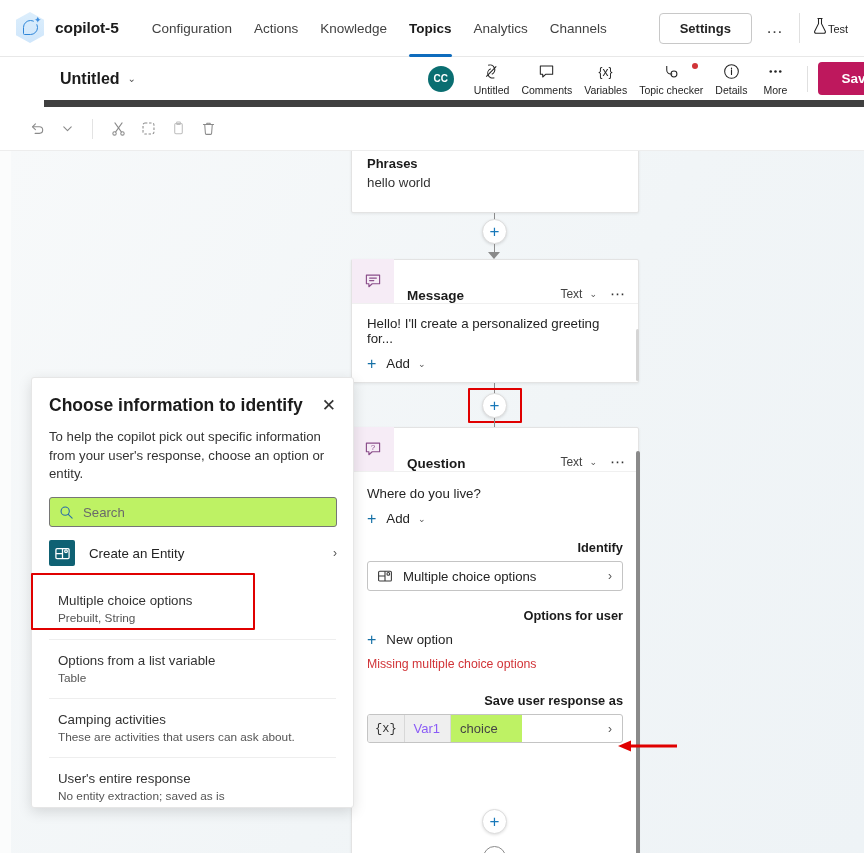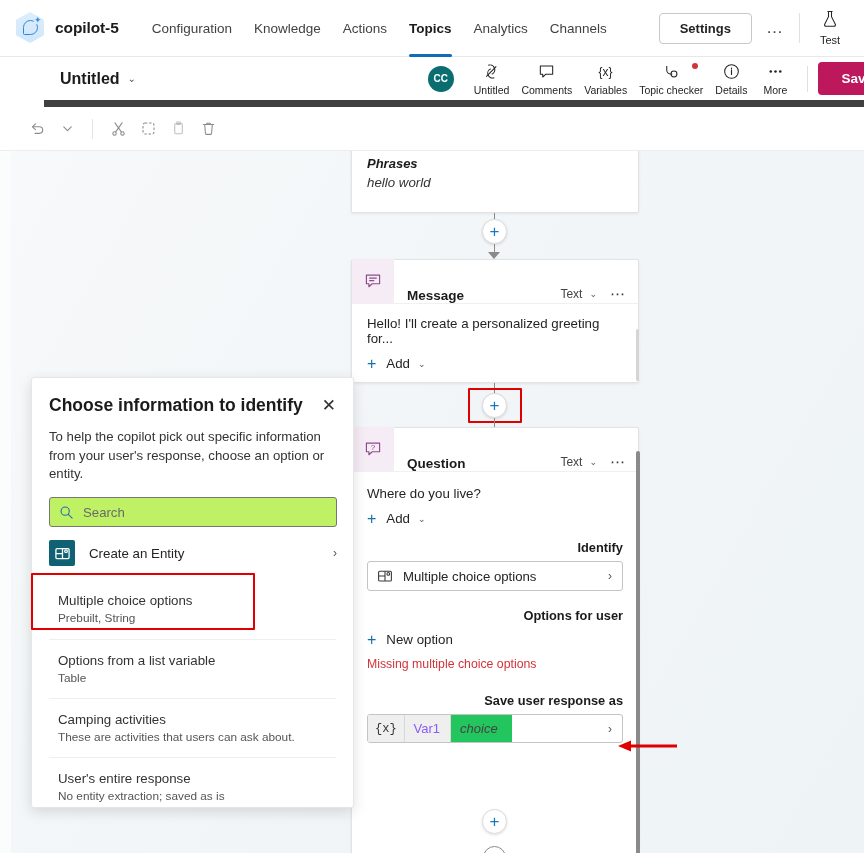--- a/index.html
+++ b/index.html
@@ -61,21 +61,21 @@
     border: 1px solid #c8c8c8; border-radius: 4px; background: #fff;
     font-size: 13px; font-weight: bold; color: #242424;
     padding: 7px 20px; cursor: pointer; font-family: inherit;
   }
   .dots-btn {
     width: 32px; height: 32px; display:flex; align-items:center; justify-content:center;
     font-size: 17px; color: #444; margin-left: 7px; cursor:pointer; letter-spacing:1px;
   }
   .nav-sep { width:1px; height:30px; background:#e0e0e0; margin:0 8px; }
   .test-btn {
-    display:flex; flex-direction:column; align-items:center; justify-content:center;
+    display:flex; flex-direction:row; align-items:center; justify-content:center;
     width: 44px; cursor:pointer; color:#242424;
   }
   .test-label { font-size: 11px; margin-top: 2px; }
 
   
   .cmdbar {
     position: absolute; top: 57px; left: 0; width: 864px; height: 50px;
     background: #fff; border-bottom: 7px solid #404040;
     display: flex; align-items: center; margin-left: 44px;
   }
@@ -177,22 +177,22 @@
   .var-tag {
     background:#efefef; font-size:12px; color:#333; padding:0 7px;
     height:100%; display:flex; align-items:center; font-family:"Liberation Mono",monospace;
   }
   .var-name {
     background:#efefef; font-size:13px; color:#8b5cf6; padding:0 10px 0 9px;
     height:100%; display:flex; align-items:center;
     border-left:1px solid #d8d8d8;
   }
   .var-kind {
-    background:#22c55e; font-size:13px; color:#444; padding:0 14px 0 9px;
-    height:100%; display:flex; align-items:center; border-left:1px solid #d8d8d8;font-style:italic;
+    background:#bef264; font-size:13px; color:#444; padding:0 24px 0 9px;
+    height:100%; display:flex; align-items:center; border-left:1px solid #d8d8d8;
   }
   .var-chev { margin-left:auto; margin-right:10px; font-size:12px; color:#555;}
 
   
   .conn { position:absolute; left:494px; width:1.4px; background:#8a8a8a; }
   .plus-node {
     position:absolute; left:482px; width:25px; height:25px; border-radius:50%;
     background:#fff; border:1px solid #dcdcdc; box-shadow:0 1px 3px rgba(0,0,0,0.13);
     display:flex; align-items:center; justify-content:center; cursor:pointer;
     color:#1878b9; font-size:17px; line-height:17px;
@@ -272,22 +272,22 @@
       <div class="brand-logo">
         <div class="hexagon"></div>
         <div class="hexagon-in"></div>
         <div class="hexagon-spark">✦</div>
       </div>
       <div class="brand-name">copilot-5</div>
     </div>
 
     <div class="navtabs">
       <div class="navtab">Configuration</div>
+      <div class="navtab">Actions</div>
       <div class="navtab">Knowledge</div>
-      <div class="navtab">Actions</div>
       <div class="navtab active">Topics</div>
       <div class="navtab">Analytics</div>
       <div class="navtab">Channels</div>
     </div>
 
     <div class="topnav-right">
       <button class="settings-btn">Settings</button>
       <div class="dots-btn">…</div>
       <div class="nav-sep"></div>
       <div class="test-btn">
@@ -411,21 +411,21 @@
       <svg width="17" height="17" viewBox="0 0 18 18">
           <path d="M3.6 4.8h10.8M7.2 4.8V3.4h3.6v1.4M5 4.8l.7 9.3c0 .6.5 1.1 1.1 1.1h4.4c.6 0 1.1-.5 1.1-1.1l.7-9.3" fill="none" stroke="#8a8a8a" stroke-width="1.1" stroke-linecap="round" stroke-linejoin="round"></path>
         </svg>
     </div>
   </div>
 
   <div class="canvas">
     <div class="canvas-left-edge"></div>
 
     <div class="node node-phrases">
-      <div class="node-body" style="padding:10px 29px 12px 15px;font-style:italic;">
+      <div class="node-body" style="padding:10px 29px 12px 15px;">
         <div class="phrase-label">Phrases</div>
         <div class="phrase-val">hello world</div>
       </div>
     </div>
 
     <div class="conn" style="top:62px;height:18px;"></div>
     <div class="plus-node" style="top:68px;">+</div>
     <div class="conn" style="top:93px;height:12px;"></div>
     <div class="arrowhead" style="top:101px;"></div>
 

